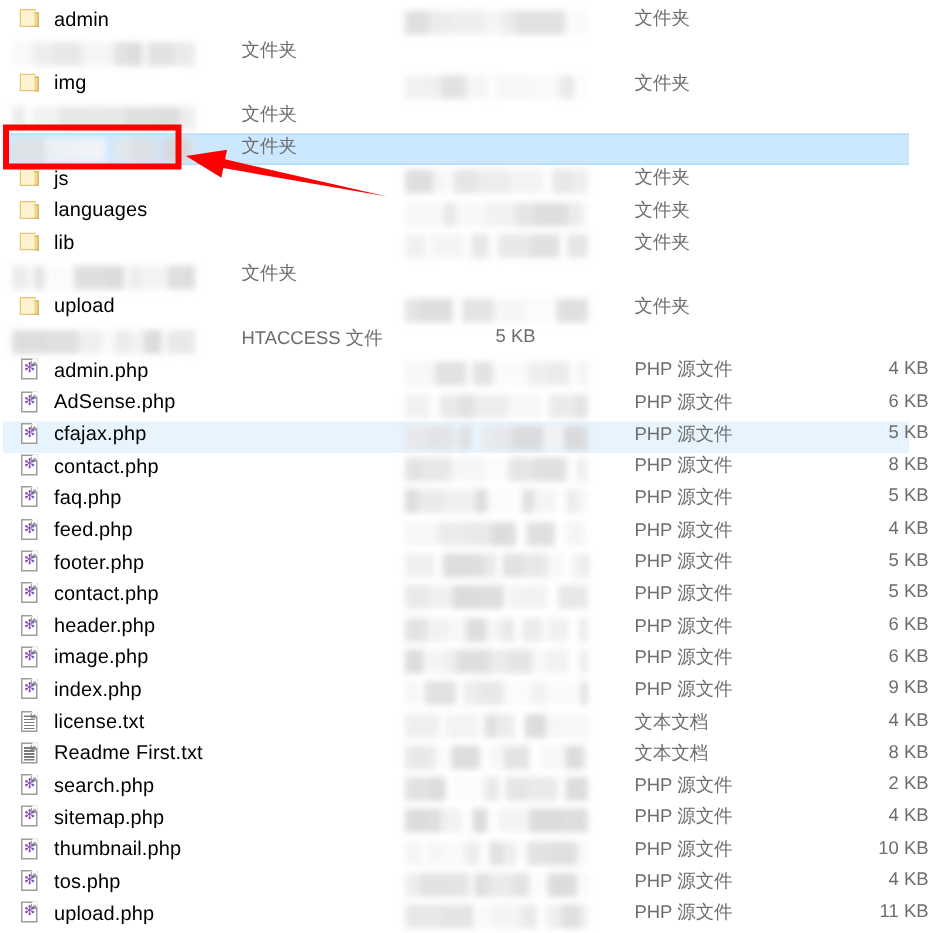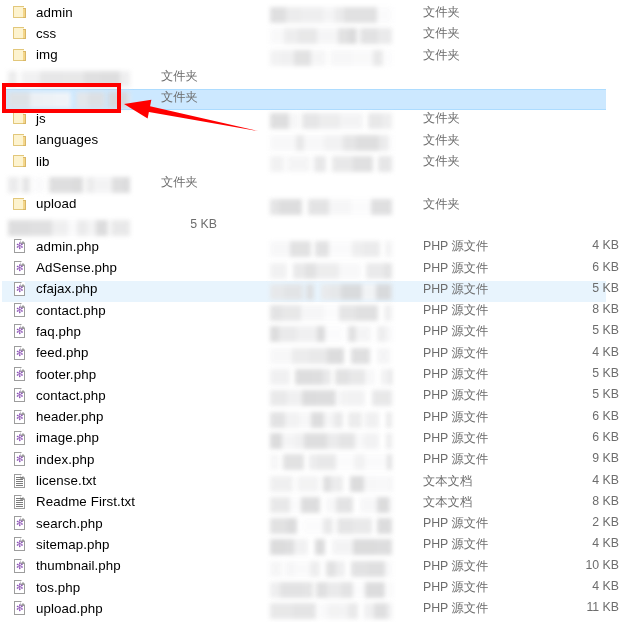--- a/index.html
+++ b/index.html
@@ -244,27 +244,20 @@
             <i style="left: 74px; width: 18px; background: rgb(220, 220, 221);"></i>
             <i style="left: 92px; width: 15px; background: rgb(220, 220, 221);"></i>
             <i style="left: 107px; width: 15px; background: rgb(250, 250, 251);"></i>
           </span>
         </div>
         <div class="cell-type">文件夹</div>
         <div class="cell-size"></div>
       </div>
       <div class="row">
         <div class="rowbg"></div>
-        <div class="cell-name">
-          <span class="icon ic-folder">
-            <span class="fbody"></span>
-            <span class="ftab"></span>
-          </span>
-          <span class="nm">css</span>
-        </div>
         <div class="cell-date">
           <span class="blurbox">
             <i style="left: 0px; width: 14px; background: rgb(248, 248, 249);"></i>
             <i style="left: 14px; width: 14px; background: rgb(235, 235, 236);"></i>
             <i style="left: 28px; width: 19px; background: rgb(228, 228, 229);"></i>
             <i style="left: 47px; width: 21px; background: rgb(244, 244, 245);"></i>
             <i style="left: 68px; width: 10px; background: rgb(221, 221, 222);"></i>
             <i style="left: 78px; width: 9px; background: rgb(214, 214, 215);"></i>
             <i style="left: 90px; width: 18px; background: rgb(222, 222, 223);"></i>
             <i style="left: 108px; width: 14px; background: rgb(231, 231, 232);"></i>
@@ -447,20 +440,21 @@
             <i style="left: 0px; width: 22px; background: rgb(216, 216, 217);"></i>
             <i style="left: 22px; width: 22px; background: rgb(219, 219, 220);"></i>
             <i style="left: 44px; width: 16px; background: rgb(237, 237, 238);"></i>
             <i style="left: 60px; width: 9px; background: rgb(249, 249, 250);"></i>
             <i style="left: 69px; width: 10px; background: rgb(232, 232, 233);"></i>
             <i style="left: 79px; width: 9px; background: rgb(241, 241, 242);"></i>
             <i style="left: 88px; width: 12px; background: rgb(215, 215, 216);"></i>
             <i style="left: 103px; width: 19px; background: rgb(229, 229, 230);"></i>
           </span>
         </div>
+        <div class="cell-type">HTACCESS 文件</div>
         <div class="cell-size">5 KB</div>
       </div>
       <div class="row">
         <div class="rowbg"></div>
         <div class="cell-name">
           <span class="icon">
             <span class="page">
               <span class="pagefold"></span>
             </span>
             <span class="phpmark">✻</span>

